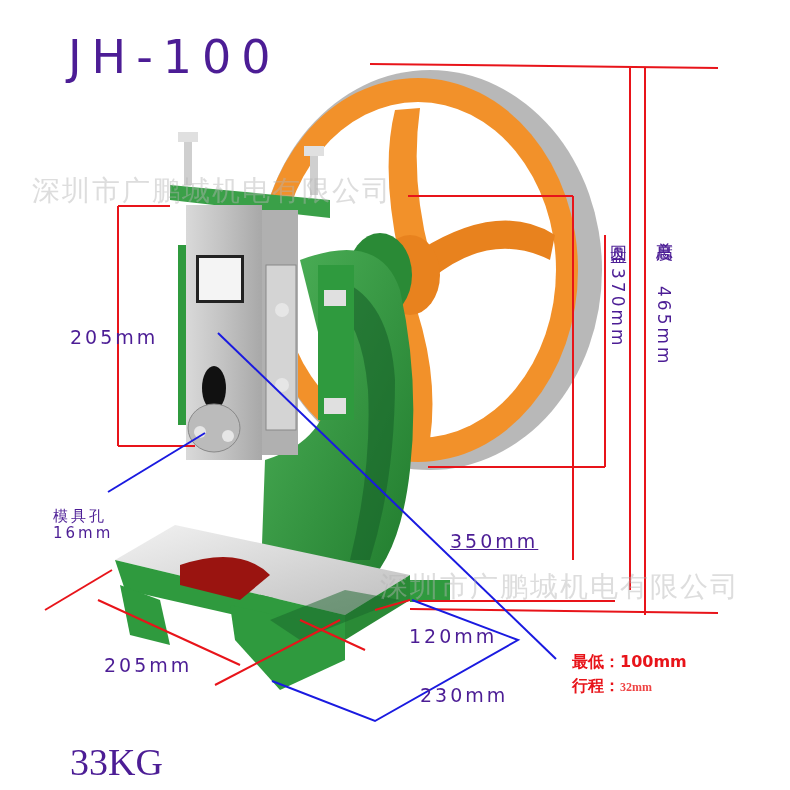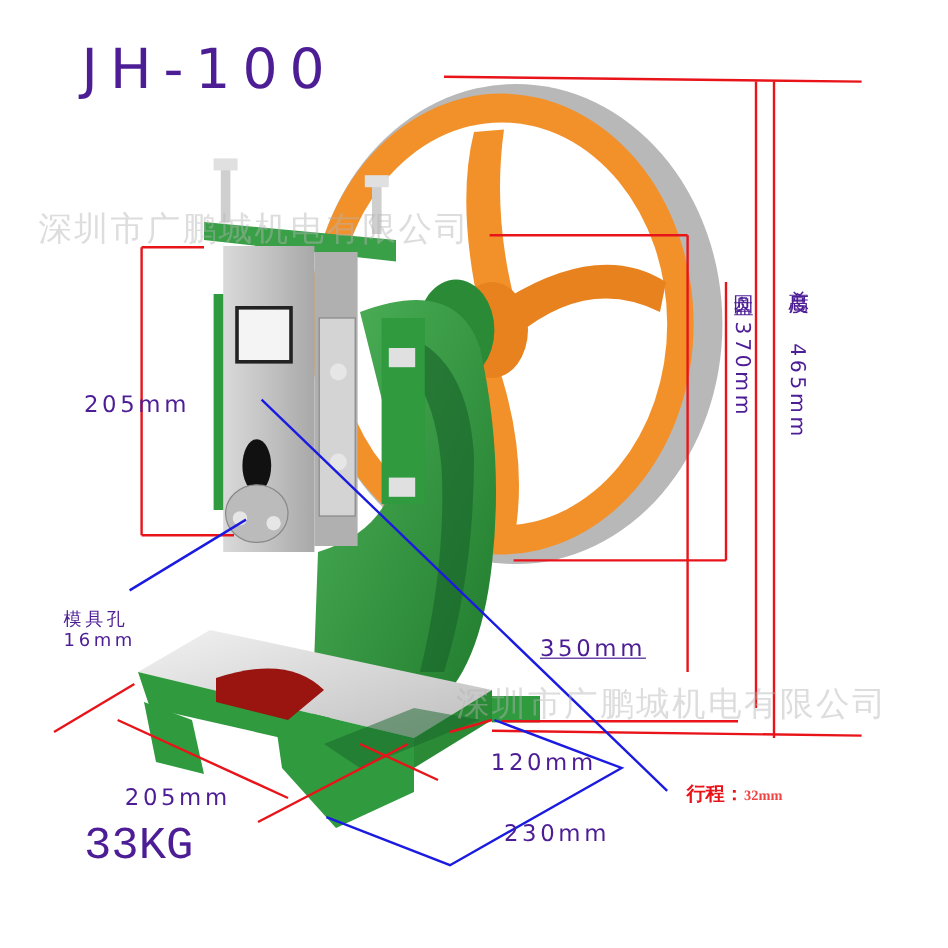--- a/index.html
+++ b/index.html
@@ -3,21 +3,21 @@
 <meta charset="utf-8">
 <style>
   html,body{margin:0;padding:0;background:#fff;}
   body{width:790px;height:790px;position:relative;overflow:hidden;font-family:"DejaVu Sans","Liberation Sans",sans-serif;}
   #art{position:absolute;left:0;top:0;width:790px;height:790px;}
   .lbl{position:absolute;color:#4c1d95;white-space:nowrap;}
   .title{left:68px;top:30px;font-size:46px;letter-spacing:10px;font-family:"DejaVu Sans",sans-serif;font-weight:normal;}
   .dim{font-size:19px;letter-spacing:3px;}
   .vert{writing-mode:vertical-rl;text-orientation:upright;font-size:17px;letter-spacing:1px;}
   .vert2{writing-mode:vertical-rl;font-size:17px;letter-spacing:3px;}
-  .weight{left:70px;top:684px;font-size:38px;font-family:Liberation Mono, monospace;}
+  .weight{left:70px;top:740px;font-size:38px;font-family:Liberation Serif, serif;}
   .wm{position:absolute;color:rgba(180,180,180,0.45);font-size:28px;letter-spacing:2px;white-space:nowrap;}
   .stroke-box{position:absolute;left:572px;top:650px;color:#e8141a;font-weight:bold;font-size:16px;line-height:24px;font-family:"DejaVu Sans",sans-serif;}
   .stroke-box .big{font-size:12px;color:#ef4444;font-family:Liberation Serif, serif;}
 </style>
 </head>
 <body>
 
 <svg id="art" viewBox="0 0 790 790" xmlns="http://www.w3.org/2000/svg">
   <defs>
     <linearGradient id="steel" x1="0" x2="1" y1="0" y2="0">
@@ -137,14 +137,15 @@
   <div>16mm</div>
 </div>
 
 <div class="lbl dim" style="left:104px;top:654px;">205mm</div>
 <div class="lbl dim" style="left:370px;top:625px;margin-left:39px;">120mm</div>
 <div class="lbl dim" style="left:420px;top:684px;">230mm</div>
 
 <div class="lbl weight">33KG</div>
 
 <div class="stroke-box">
+  <div><span>最低：</span><span>100mm</span></div>
   <div><span>行程：</span><span class="big">32mm</span></div>
 </div>
 
 </body></html>

